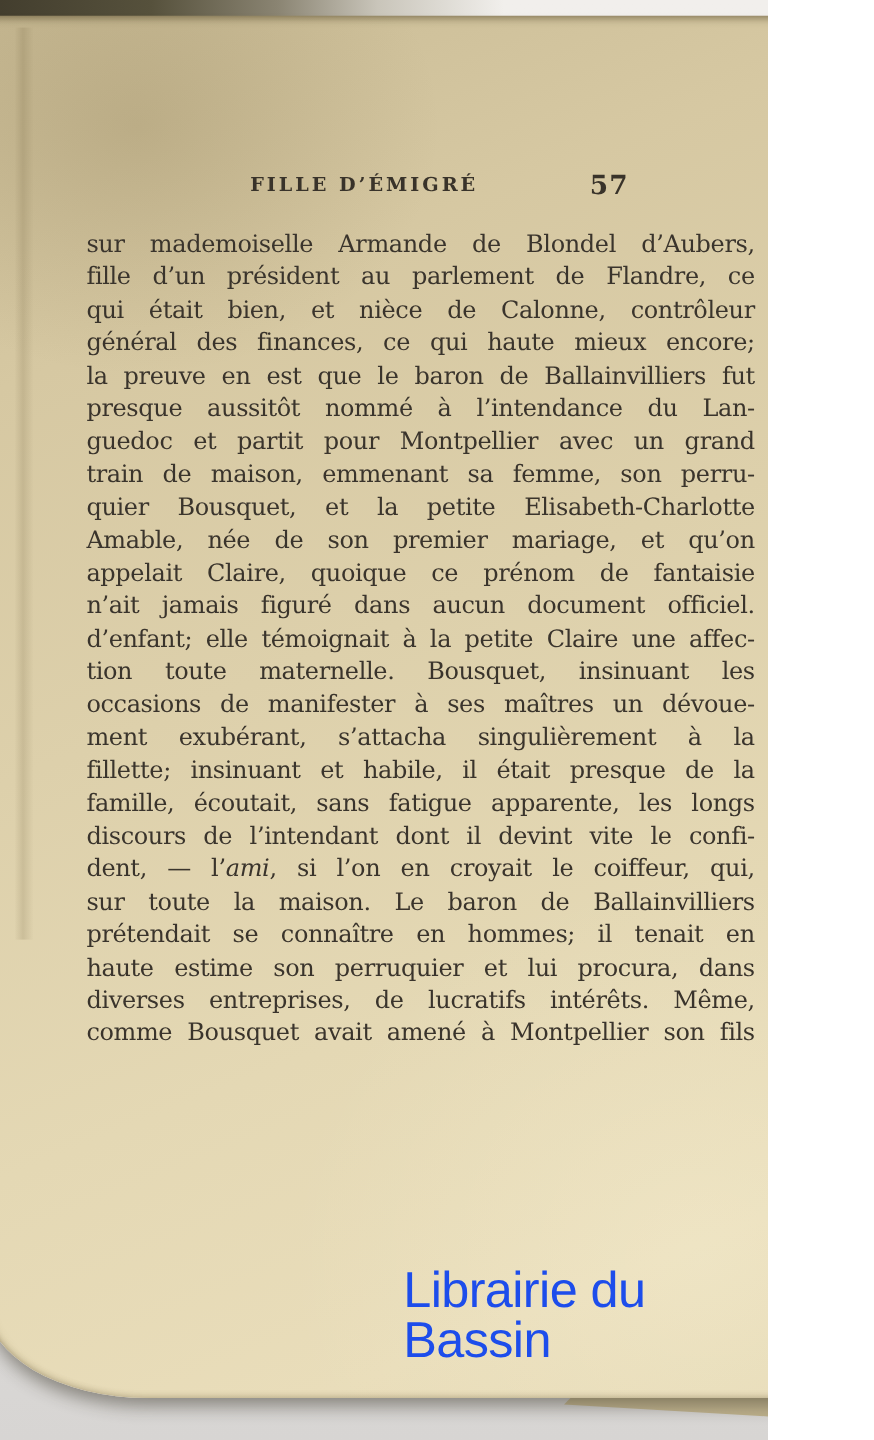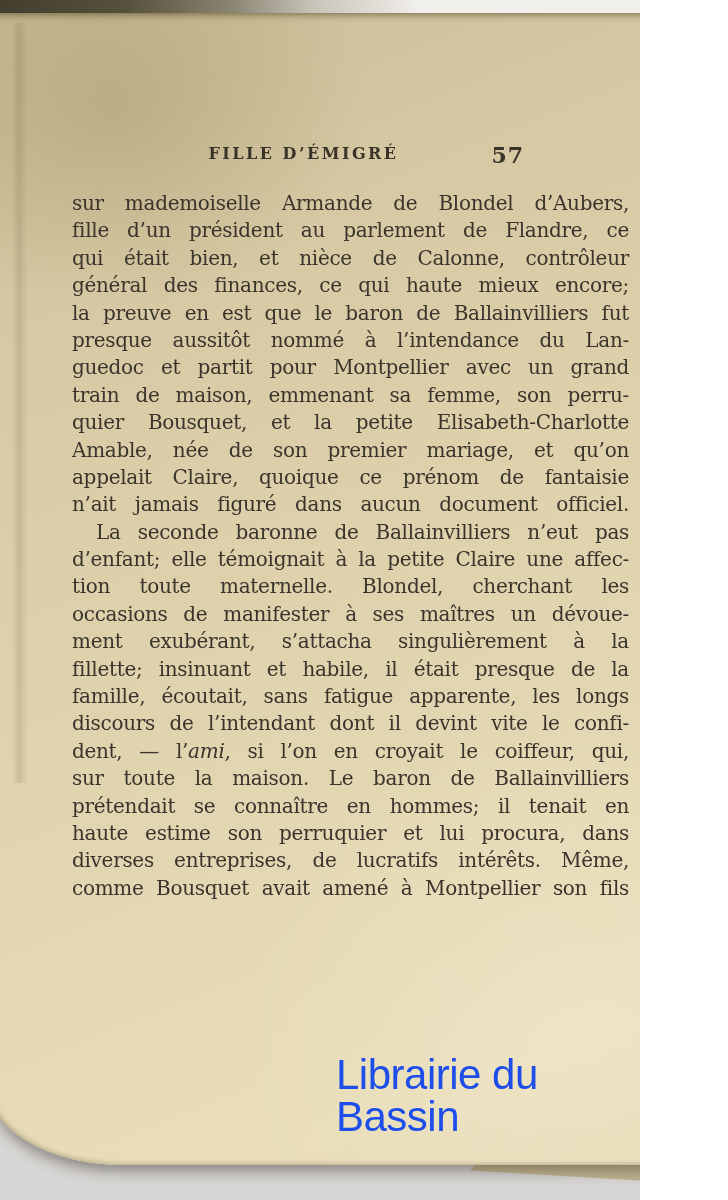--- a/index.html
+++ b/index.html
@@ -111,23 +111,22 @@
       <div class="line">qui était bien, et nièce de Calonne, contrôleur</div>
       <div class="line">général des finances, ce qui haute mieux encore;</div>
       <div class="line">la preuve en est que le baron de Ballainvilliers fut</div>
       <div class="line">presque aussitôt nommé à l’intendance du Lan-</div>
       <div class="line">guedoc et partit pour Montpellier avec un grand</div>
       <div class="line">train de maison, emmenant sa femme, son perru-</div>
       <div class="line">quier Bousquet, et la petite Elisabeth-Charlotte</div>
       <div class="line">Amable, née de son premier mariage, et qu’on</div>
       <div class="line">appelait Claire, quoique ce prénom de fantaisie</div>
       <div class="line">n’ait jamais figuré dans aucun document officiel.</div>
-      <div class="line indent">La seconde baronne de Ballainvilliers n’eut pas</div>
       <div class="line">d’enfant; elle témoignait à la petite Claire une affec-</div>
-      <div class="line">tion toute maternelle. Blondel, cherchant les</div>
+      <div class="line">tion toute maternelle. Bousquet, insinuant les</div>
       <div class="line">occasions de manifester à ses maîtres un dévoue-</div>
       <div class="line">ment exubérant, s’attacha singulièrement à la</div>
       <div class="line">fillette; insinuant et habile, il était presque de la</div>
       <div class="line">famille, écoutait, sans fatigue apparente, les longs</div>
       <div class="line">discours de l’intendant dont il devint vite le confi-</div>
       <div class="line">
         <span>dent, — l’</span><em>ami</em><span>, si l’on en croyait le coiffeur, qui,</span>
       </div>
       <div class="line">sur toute la maison. Le baron de Ballainvilliers</div>
       <div class="line">prétendait se connaître en hommes; il tenait en</div>

